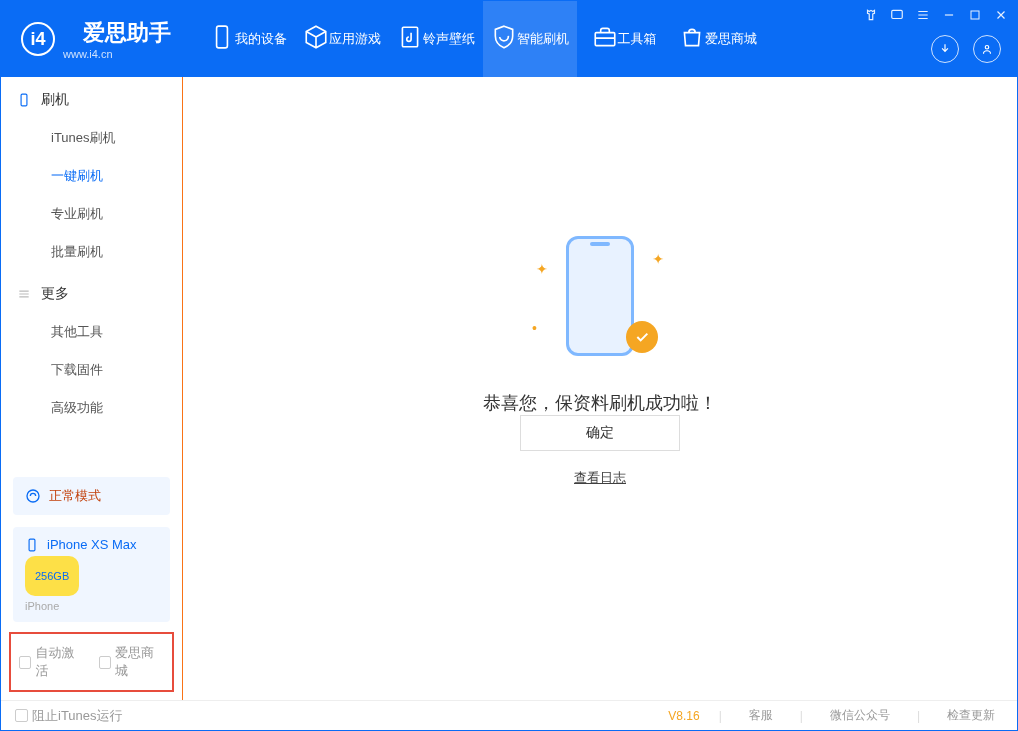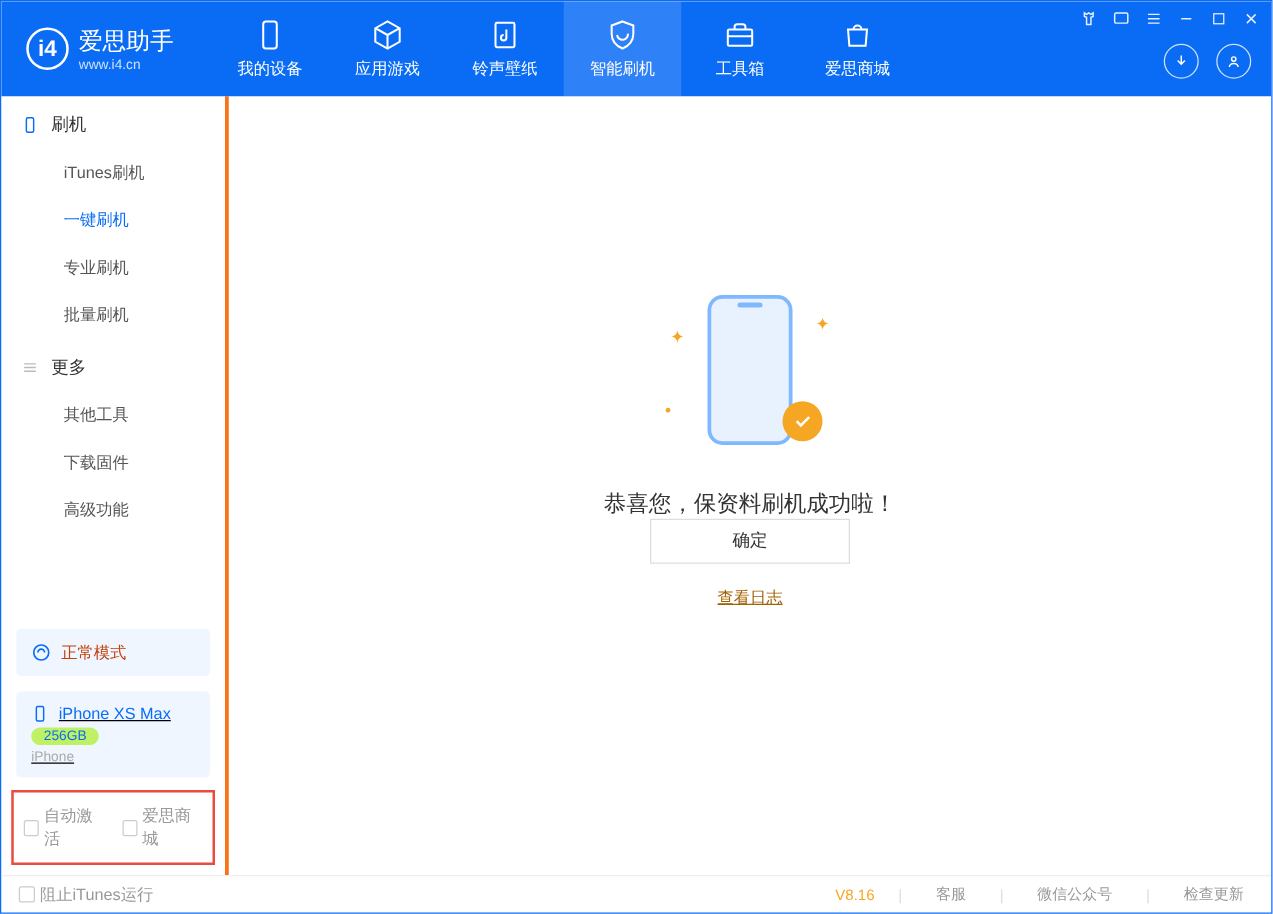--- a/index.html
+++ b/index.html
@@ -8,63 +8,63 @@
 .titlebar {
   height: 76px;
   background: linear-gradient(to bottom, #0a6cf5, #0a6cf5);
   display: flex;
   align-items: center;
   color: #fff;
   position: relative;
 }
 .logo-area { display: flex; align-items: center; padding: 0 20px; }
 .logo-circle { width: 34px; height: 34px; border: 2px solid #fff; border-radius: 50%; display: flex; align-items: center; justify-content: center; font-weight: bold; font-size: 18px; margin-right: 8px; }
-.logo-text { font-size: 19px; font-weight: 400; }
+.logo-text { font-size: 22px; font-weight: 700; margin-left: 20px; }
 .logo-sub { font-size: 11px; opacity: 0.8; }
 
 .nav-tabs { display: flex; height: 100%; margin-left: 10px; }
-.nav-tab { width: 94px; display: flex; flex-direction: column; align-items: center; justify-content: center; cursor: pointer; font-size: 13px; }
+.nav-tab { width: 94px; display: flex; flex-direction: row; align-items: center; justify-content: center; cursor: pointer; font-size: 13px; }
 .nav-tab.active { background: rgba(255,255,255,0.15); }
 .nav-icon { width: 26px; height: 26px; margin-bottom: 5px; }
 
 .win-controls { position: absolute; right: 8px; top: 6px; display: flex; gap: 10px; align-items: center; }
 .win-btn { width: 16px; height: 16px; cursor: pointer; opacity: 0.9; display: flex; align-items: center; justify-content: center; }
 
 .right-icons { position: absolute; right: 16px; bottom: 14px; display: flex; gap: 14px; }
 .circ-btn { width: 28px; height: 28px; border: 1.5px solid rgba(255,255,255,0.8); border-radius: 50%; display: flex; align-items: center; justify-content: center; cursor: pointer; }
 
 .body-area { display: flex; height: calc(100% - 76px - 30px); }
 
-.sidebar { width: 182px; border-right: 3px solid #f97316; display: flex; flex-direction: column; }
+.sidebar { width: 182px; border-right: 1px solid #f97316; display: flex; flex-direction: column; }
 .sb-section-title { display: flex; align-items: center; padding: 14px 16px 10px; font-size: 14px; color: #333; gap: 10px; }
 .sb-item { padding: 10px 16px 10px 50px; font-size: 13px; color: #555; cursor: pointer; }
 .sb-item.active { color: #0a6cf5; }
 
 .sb-bottom { margin-top: auto; }
 .mode-box { margin: 8px 12px; background: #f0f6ff; border-radius: 4px; padding: 10px 12px; display: flex; align-items: center; gap: 8px; font-size: 13px; color: #c2410c; }
-.device-box { margin: 12px 12px 10px; background: #f0f6ff; border-radius: 4px; padding: 10px 12px; font-size: 13px; text-decoration: underline; }
+.device-box { margin: 12px 12px 10px; background: #f0f6ff; border-radius: 4px; padding: 10px 12px; font-size: 13px; }
 .device-name { color: #0a6cf5; font-weight: 500; display: flex; align-items: center; gap: 8px; }
-.storage-badge { display: inline-block; background: #bef264; color: #0a6cf5; border-radius: 10px; padding: 1px 10px; font-size: 11px; margin-top: 4px; }
+.storage-badge { display: inline-block; background: #fde047; color: #0a6cf5; border-radius: 10px; padding: 14px 10px; font-size: 11px; margin-top: 4px; }
 .device-type { color: #aaa; font-size: 11px; margin-top: 4px; }
 
 .checkbox-row { border: 2px solid #e74c3c; margin: 6px 8px 8px; padding: 10px 8px; display: flex; gap: 14px; }
 .chk { display: flex; align-items: center; gap: 4px; font-size: 13px; color: #999; cursor: pointer; }
 .chk-box { width: 13px; height: 13px; border: 1px solid #ccc; border-radius: 2px; }
 
 .main { flex: 1; display: flex; flex-direction: column; align-items: center; justify-content: center; padding-bottom: 60px; }
 .phone-illus { width: 100px; height: 130px; position: relative; margin-bottom: 30px; }
 .phone-body { width: 68px; height: 120px; border: 3px solid #7fb8ff; border-radius: 12px; background: #e8f2ff; position: absolute; left: 16px; top: 5px; }
 .notch { position: absolute; top: 3px; left: 50%; transform: translateX(-50%); width: 20px; height: 4px; background: #7fb8ff; border-radius: 2px; }
 .check-badge { position: absolute; right: -8px; bottom: 8px; width: 32px; height: 32px; background: #f5a623; border-radius: 50%; display: flex; align-items: center; justify-content: center; }
 .sparkle { position: absolute; color: #f5a623; font-size: 14px; }
 .s1 { left: -14px; top: 30px; } .s2 { right: -14px; top: 20px; } .s3 { left: -18px; bottom: 25px; }
 
 .success-msg { font-size: 18px; color: #333; }
 .ok-btn { width: 160px; height: 36px; border: 1px solid #ddd; background: #fff; font-size: 14px; color: #333; cursor: pointer; margin-bottom: 18px; }
-.log-link { font-size: 13px; color: #a16207; cursor: pointer; text-decoration: underline; }
+.log-link { font-size: 13px; color: #404040; cursor: pointer; text-decoration: underline; }
 
 .statusbar { height: 30px; border-top: 1px solid #eee; display: flex; align-items: center; padding: 0 14px; font-size: 12px; color: #999; justify-content: flex-end; }
 .status-right { margin-left: auto; display: flex; align-items: center; gap: 19px; }
 .status-link { cursor: pointer; padding: 0 8px; }
 .sep { color: #ddd; }
 </style>
 </head>
 <body>
 
 <div class="titlebar">

